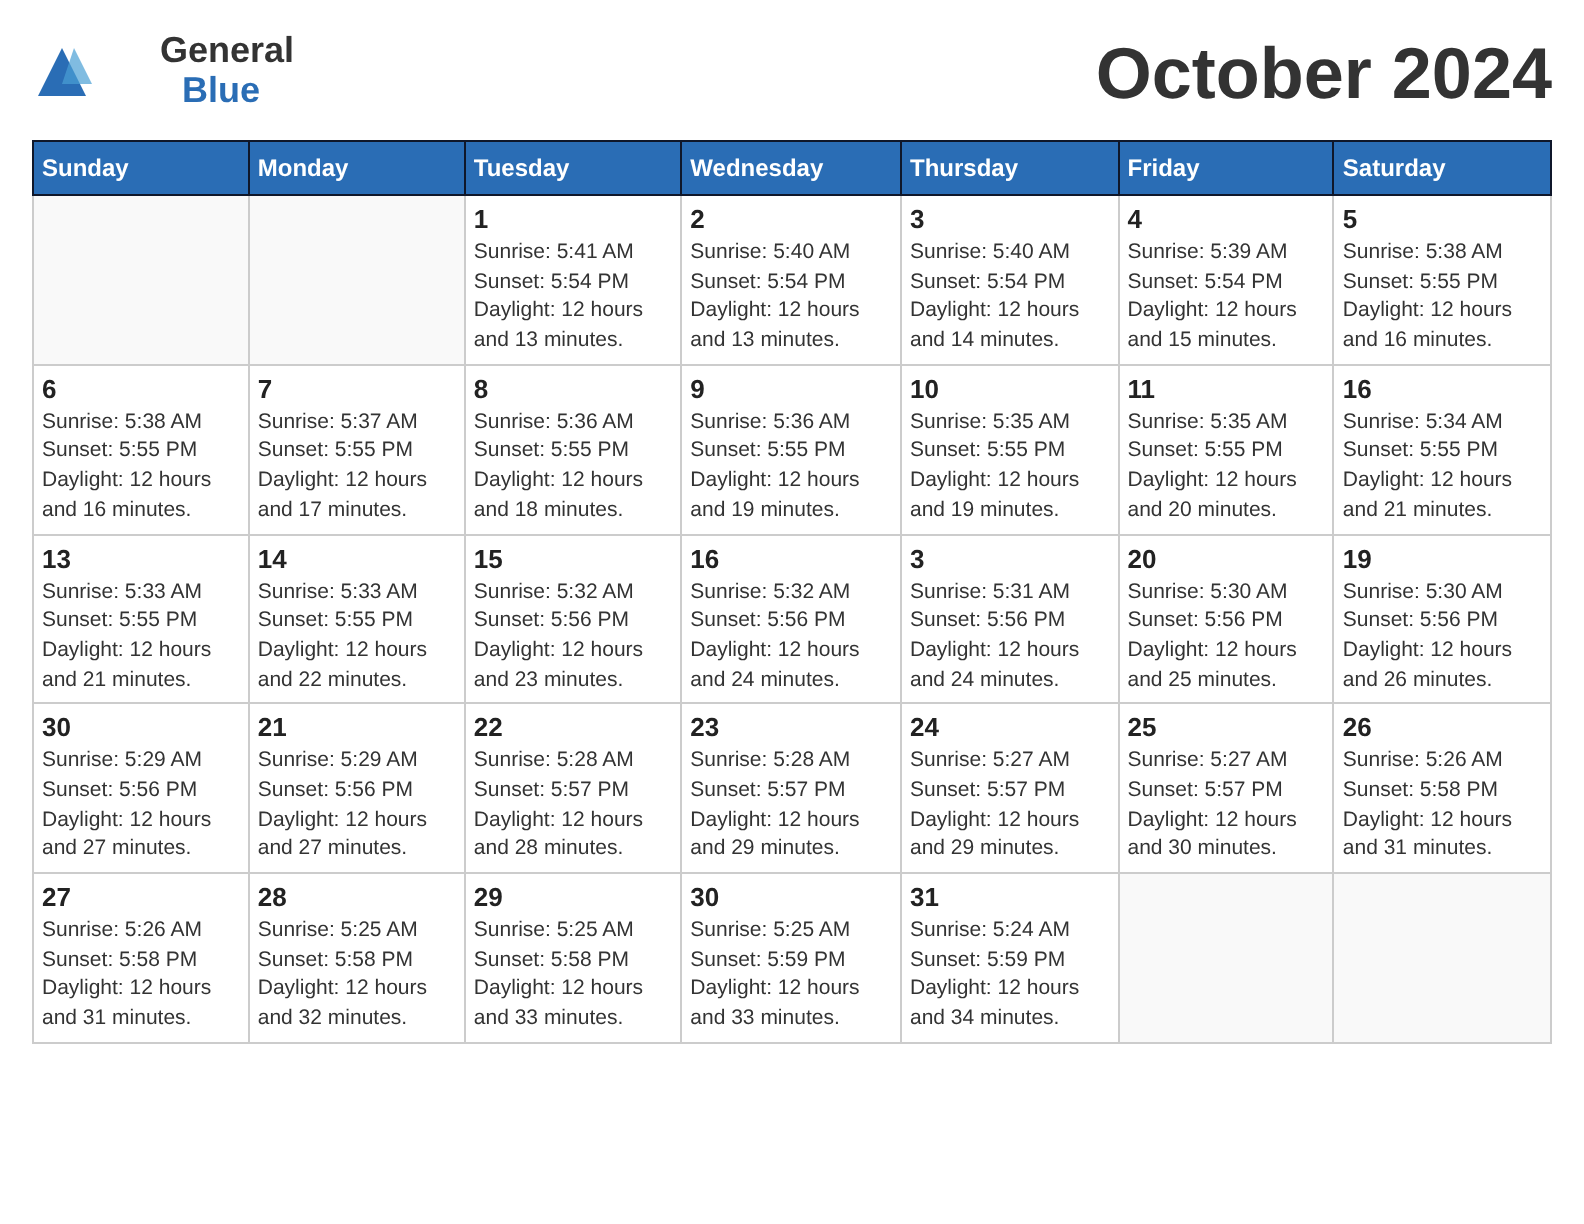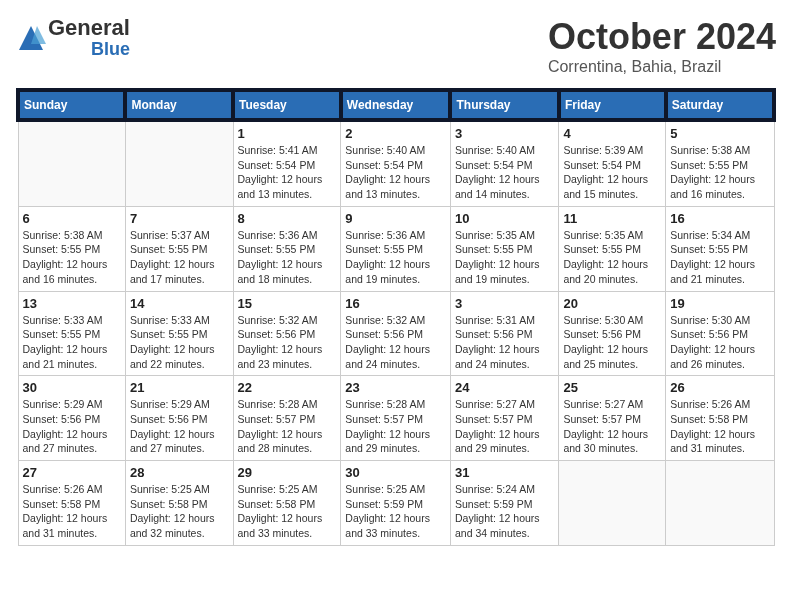--- a/index.html
+++ b/index.html
@@ -19,23 +19,24 @@
     .logo {
       display: flex;
       align-items: center;
     }
     .logo-text {
       display: flex;
       flex-direction: column;
       line-height: 1.1;
     }
     .logo-general {
-      font-size: 22px;
+      font-size: 18px;
       font-weight: bold;
       color: #333;
+      margin-left: 32px;
     }
     .logo-blue {
       font-size: 18px;
       font-weight: bold;
       color: #2a6db5;
       margin-left: 43px;
     }
     .logo-icon {
       width: 30px;
       height: 30px;
@@ -57,21 +58,21 @@
       width: 100%;
       border-collapse: collapse;
       font-size: 11px;
     }
     .calendar th {
       background: #2a6db5;
       color: #fff;
       padding: 6px 4px;
       text-align: left;
       font-size: 12px;
-      border: 4px solid #0f172a;
+      border: 1px solid #0f172a;
     }
     .calendar td {
       border: 1px solid #ccc;
       vertical-align: top;
       padding: 4px;
       width: 113px;
       min-height: 70px;
     }
     .calendar td.empty {
       background: #f9f9f9;
@@ -97,21 +98,20 @@
       <polygon points="20,4 36,36 4,36" fill="#2a6db5"></polygon>
       <polygon points="28,4 40,28 20,28" fill="#4a9fd4" opacity="0.7"></polygon>
     </svg>
     <div class="logo-text">
       <span class="logo-general">General</span>
       <span class="logo-blue">Blue</span>
     </div>
   </div>
   <div class="title-block">
     <div class="month-title">October 2024</div>
-    <div class="location">Correntina, Bahia, Brazil</div>
   </div>
 </div>
 
 <table class="calendar">
   <thead>
     <tr>
     <th>Sunday</th>
         <th>Monday</th>
         <th>Tuesday</th>
         <th>Wednesday</th>

